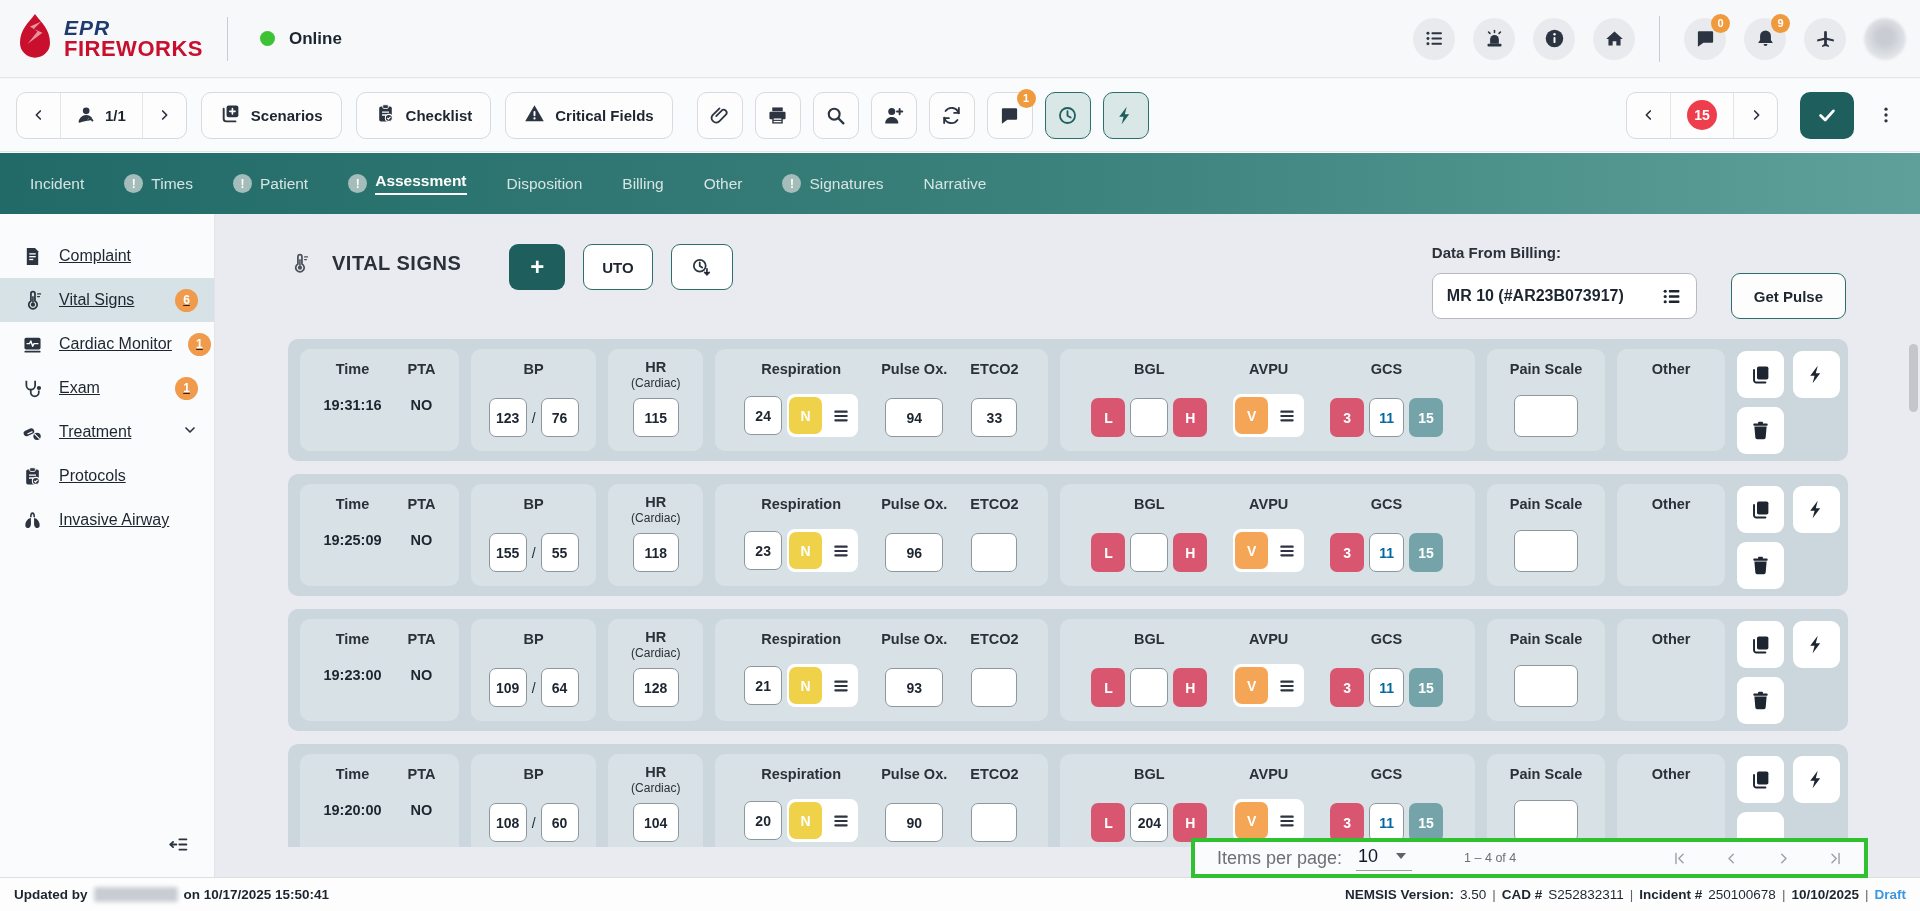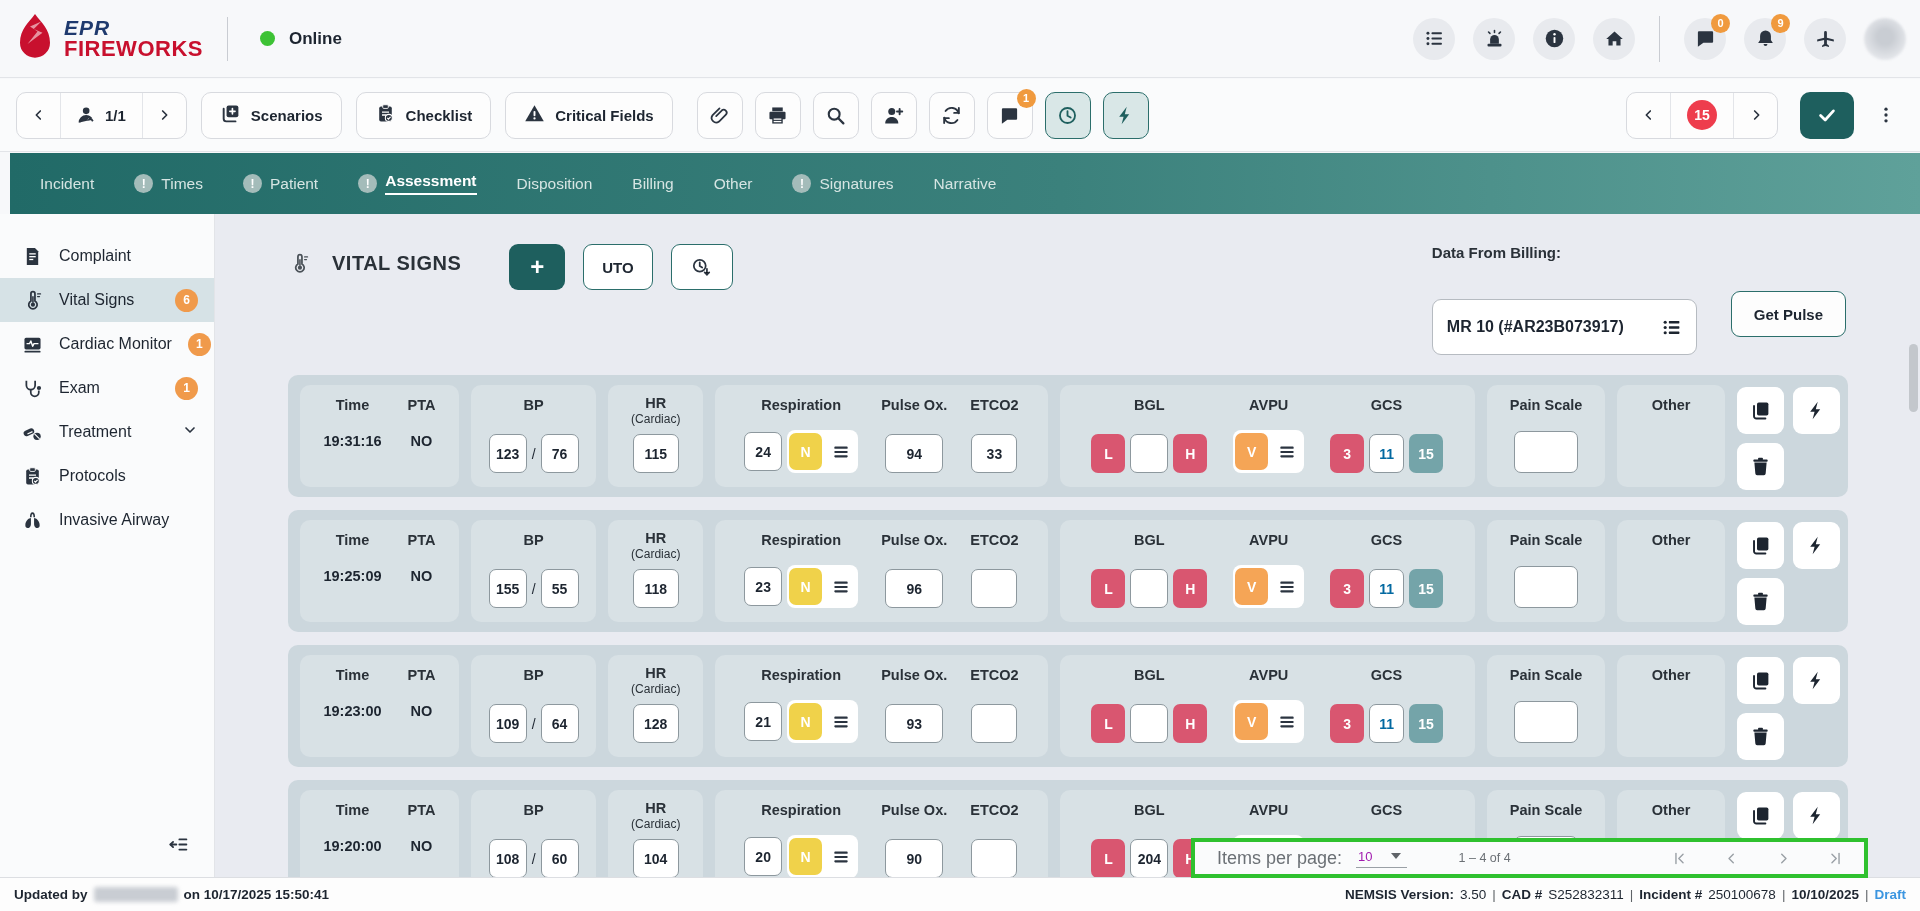--- a/index.html
+++ b/index.html
@@ -39,29 +39,29 @@
   .ibtn svg { width:21px; height:21px; }
   .ibtn.active { background:#d9e7e7; border:1px solid #2b6e6b; color:#1e5f5e; }
   .toolbar-right { margin-left:auto; display:flex; align-items:center; }
   .err-badge { width:30px; height:30px; border-radius:50%; background:#ee3d4d; color:#fff; font-size:14px; font-weight:bold; display:flex; align-items:center; justify-content:center; }
   .check-btn { width:54px; height:47px; margin-left:22px; background:#1e5f5e; border:none; border-radius:10px; color:#fff; display:flex; align-items:center; justify-content:center; cursor:pointer; }
   .check-btn svg { width:22px; height:22px; }
   .kebab-btn { width:36px; height:47px; margin-left:14px; background:transparent; border:none; color:#2b3440; display:flex; align-items:center; justify-content:center; cursor:pointer; }
   .kebab-btn svg { width:20px; height:20px; }
 
   
-  .navtabs { position:absolute; top:153px; left:10px; right:0; height:61px; background:linear-gradient(90deg,#216a67 0%,#3b817c 55%,#5fa19a 100%); display:flex; align-items:center; padding:0 28px; gap:36px; }
+  .navtabs { position:absolute; top:153px; left:0; right:0; height:61px; background:linear-gradient(90deg,#216a67 0%,#3b817c 55%,#5fa19a 100%); display:flex; align-items:center; padding:0 28px; gap:36px; }
   .tab { display:flex; align-items:center; gap:8px; background:none; border:none; font-family:inherit; font-size:15.5px; color:#d6e5e3; cursor:pointer; padding:6px 2px; position:relative; }
   .tab.active { color:#fff; font-weight:bold; }
   .tab.active .tab-label { border-bottom:2px solid #fff; padding-bottom:3px; }
   .alert-dot { width:19px; height:19px; border-radius:50%; background:#a4bcba; color:#fff; font-size:12px; font-weight:bold; display:flex; align-items:center; justify-content:center; }
 
   
   .sidebar { position:absolute; top:214px; left:0; width:215px; bottom:34px; background:#fafbfc; border-right:1px solid #e2e4e8; display:flex; flex-direction:column; padding-top:20px; }
-  .side-item { display:flex; align-items:center; gap:16px; height:44px; padding:0 16px 0 22px; background:none; border:none; font-family:inherit; font-size:16px; color:#1d2530; cursor:pointer; text-align:left; }
+  .side-item { display:flex; align-items:center; gap:16px; height:44px; padding:0 16px 0 22px; background:none; border:none; font-family:inherit; font-size:16px; color:#1d2530; cursor:pointer; text-align:left;text-decoration:underline; }
   .side-item.selected { background:#d6e2e6; }
   .side-item svg { width:22px; height:22px; color:#2b3440; flex:none; }
   .side-label { white-space:nowrap; }
   .side-badge { margin-left:auto; width:23px; height:23px; border-radius:50%; background:#f09a4b; color:#fff; font-size:12px; font-weight:bold; display:flex; align-items:center; justify-content:center; flex:none; }
   .side-chev { margin-left:auto; color:#2b3440; }
   .side-chev svg { width:16px; height:16px; }
   .side-collapse { margin-top:auto; margin-bottom:12px; align-self:flex-end; margin-right:18px; background:none; border:none; color:#2b3440; cursor:pointer; }
   .side-collapse svg { width:20px; height:20px; }
 
   
@@ -69,21 +69,21 @@
   .content-head { display:flex; align-items:flex-start; padding:30px 74px 0 74px; }
   .vs-title-wrap { display:flex; align-items:center; gap:22px; margin-top:8px; }
   .vs-title-wrap svg { width:26px; height:26px; color:#4a5158; }
   .vs-title { font-size:20px; font-weight:bold; color:#2a3138; letter-spacing:.5px; }
   .add-btn { margin-left:48px; width:56px; height:46px; background:#1e5f5e; color:#fff; border:none; border-radius:9px; font-size:24px; font-weight:bold; cursor:pointer; display:flex; align-items:center; justify-content:center; }
   .outline-btn { margin-left:18px; height:46px; min-width:62px; padding:0 18px; background:#fff; border:1px solid #2b6e6b; border-radius:9px; font-family:inherit; font-size:15px; font-weight:bold; color:#1d2530; cursor:pointer; display:flex; align-items:center; justify-content:center; gap:6px; }
   .outline-btn svg { width:22px; height:22px; color:#2b3440; }
   .device-panel { margin-left:auto; display:flex; flex-direction:column; }
   .device-label { font-size:15px; font-weight:bold; color:#2a3138; margin-bottom:12px; }
   .device-row { display:flex; align-items:center; gap:34px; }
-  .device-select { width:265px; height:56px; background:#fff; border:1px solid #b6bbc1; border-radius:9px; display:flex; align-items:center; padding:0 14px; cursor:pointer;margin-top:26px; }
+  .device-select { width:265px; height:46px; background:#fff; border:1px solid #b6bbc1; border-radius:9px; display:flex; align-items:center; padding:0 14px; cursor:pointer; }
   .device-value { font-size:16px; font-weight:bold; color:#1d2530; }
   .device-select svg { margin-left:auto; width:22px; height:22px; color:#1d2530; }
   .getdata-btn { height:46px; padding:0 22px; background:#fdfdfd; border:1px solid #2b6e6b; border-radius:9px; font-family:inherit; font-size:15px; font-weight:bold; color:#1d2530; cursor:pointer; }
 
   
   .rows { margin:20px 72px 0 73px; height:508px; overflow:hidden; display:flex; flex-direction:column; gap:13px; }
   .vrow { flex:none; height:122px; background:#ccd7dd; border-radius:10px; display:flex; align-items:stretch; gap:12px; padding:10px 8px 10px 12px; }
   .vcard { background:#d8e1e5; border-radius:10px; display:flex; flex-direction:column; align-items:center; padding:12px 6px 8px 6px; }
   .c-timepta { width:161px; } .c-bp { width:127px; } .c-hr { width:96px; padding-top:10px; }
   .c-resp { width:337px; flex-direction:row; justify-content:space-evenly; align-items:stretch; }
@@ -112,21 +112,21 @@
   .abtn svg { width:21px; height:21px; }
 
   
   .scrollbar { position:absolute; top:0; right:2px; width:9px; height:100%; }
   .scroll-thumb { position:absolute; top:130px; right:0; width:9px; height:68px; border-radius:5px; background:#c3c7cc; }
 
   
   .pagination { position:absolute; left:1191px; top:838px; width:677px; height:40px; background:#fafbfc; border:4px solid #2fc12f; display:flex; align-items:center; padding:0 10px 0 22px; z-index:5; }
   .pg-label { font-size:18px; color:#6b7075; }
   .pg-select { display:flex; align-items:center; gap:18px; margin-left:14px; border-bottom:1px solid #9aa0a6; padding:0 6px 3px 2px; cursor:pointer; }
-  .pg-select-value { font-size:13px; color:#a21caf; }
+  .pg-select-value { font-size:18px; color:#0f172a; }
   .pg-caret { width:0; height:0; border-left:5px solid transparent; border-right:5px solid transparent; border-top:6px solid #5f6368; }
   .pg-range { font-size:12.5px; color:#6b7075; margin-left:52px; }
   .pg-nav { margin-left:auto; display:flex; align-items:center; gap:14px; }
   .pg-btn { width:38px; height:30px; background:none; border:none; color:#9aa0a6; display:flex; align-items:center; justify-content:center; cursor:pointer; }
   .pg-btn svg { width:17px; height:17px; }
 
   
   .footer { position:absolute; left:0; right:0; bottom:0; height:34px; background:#fdfdfd; border-top:1px solid #dcdee2; display:flex; align-items:center; padding:0 14px; font-size:13.5px; color:#1d2530;text-align:center; }
   .footer-left { display:flex; align-items:center; gap:6px; font-weight:bold; }
   .blur-name { display:inline-block; width:84px; height:15px; border-radius:3px; background:#c9cdd3; filter:blur(2px); }

